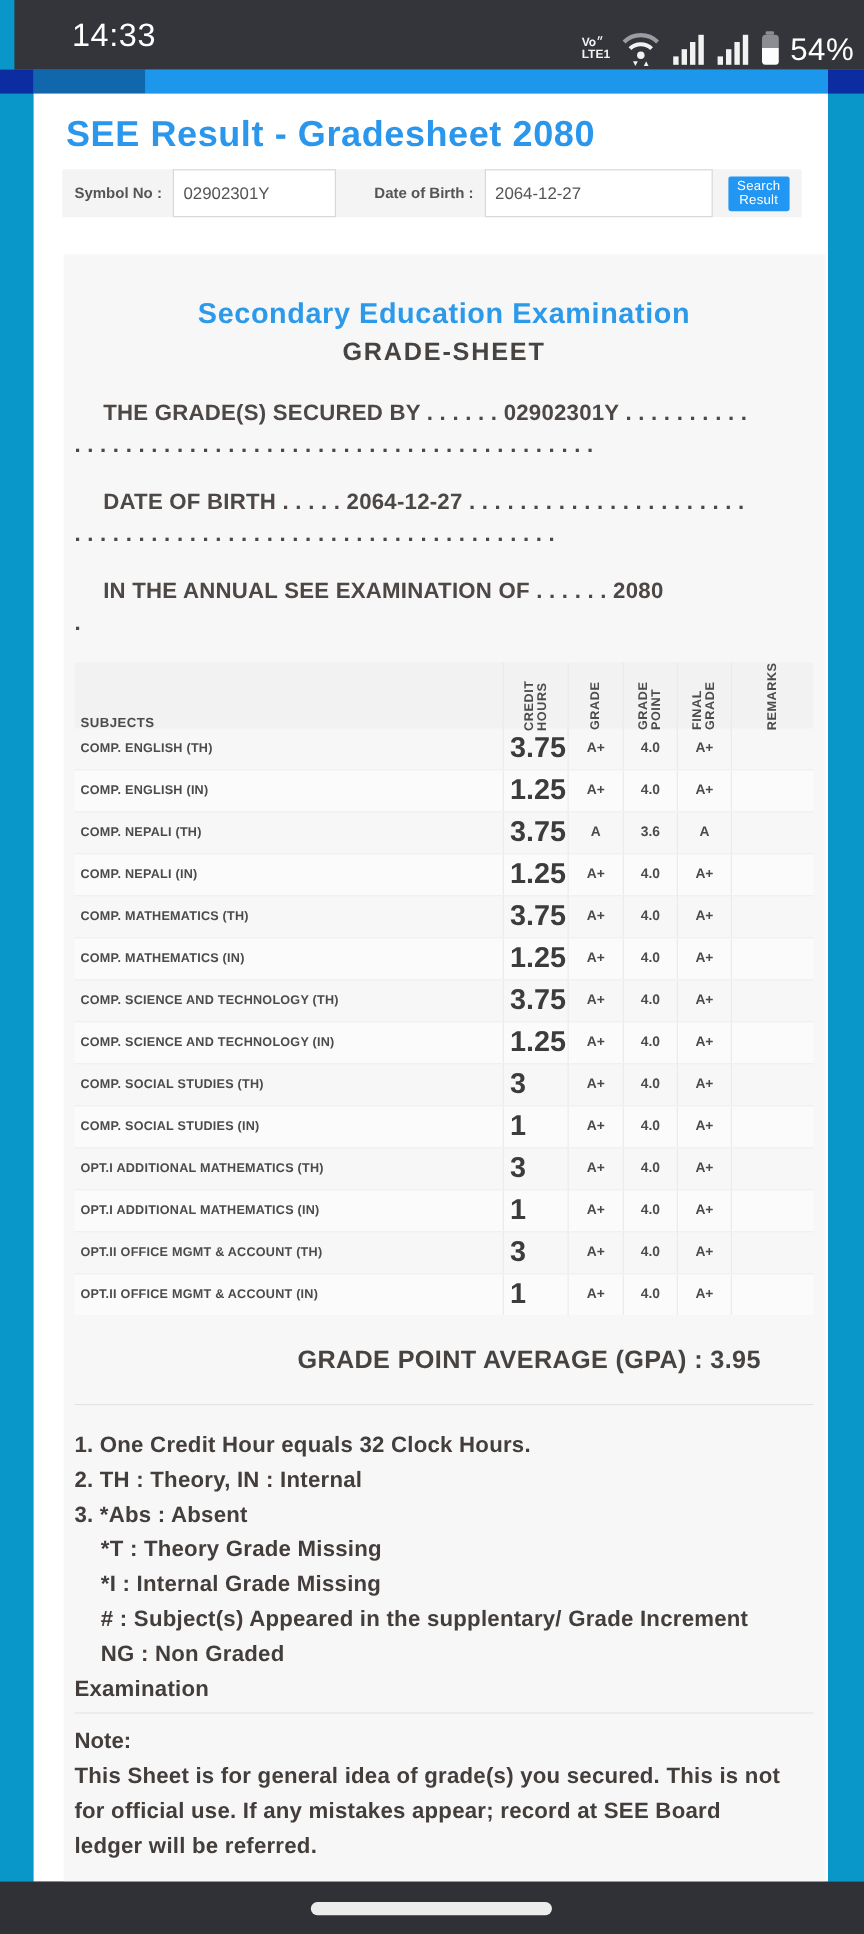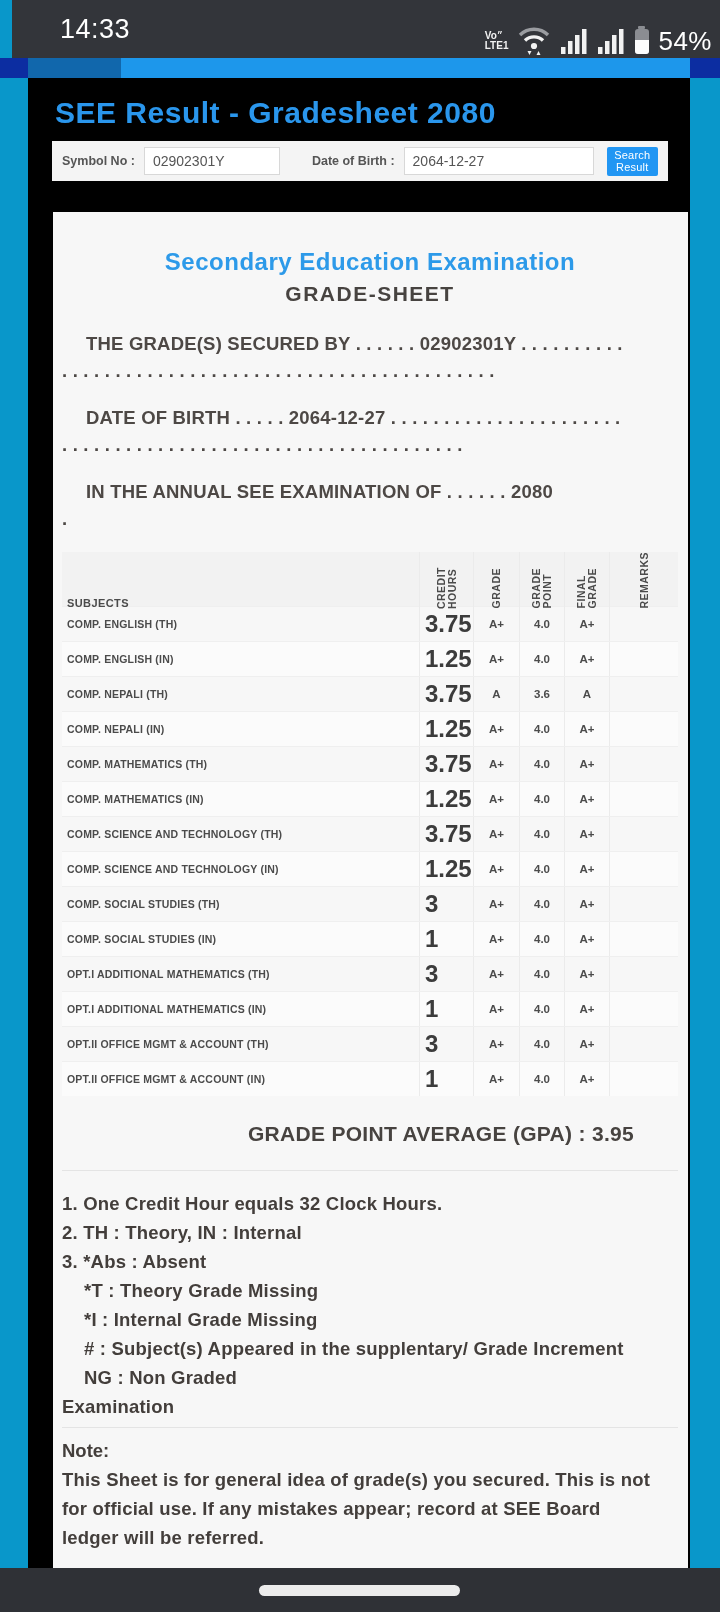--- a/index.html
+++ b/index.html
@@ -18,29 +18,29 @@
   .battery .body{width:14px;height:25px;background:#8b8d92;border-radius:3px;overflow:hidden;
     display:flex;flex-direction:column;justify-content:flex-end;}
   .battery .fill{width:100%;background:#fdfdfd;}
   .sb-pct{color:#fff;font-size:26px;letter-spacing:.5px;}
 
   
   .topbar{position:absolute;left:0;top:58px;width:720px;height:20px;display:flex;}
   .topbar .seg{height:100%;}
 
   
-  .page{position:absolute;left:28px;top:78px;width:662px;height:1490px;background:#000000;overflow:hidden;
+  .page{position:absolute;left:28px;top:78px;width:662px;height:1490px;background:#ffffff;overflow:hidden;
     padding-top:18px;}
   .page-title{margin:0 0 11px 27px;font-size:30px;font-weight:700;color:#2a96ec;letter-spacing:.5px;}
 
   
   .form-bar{margin:0 0 0 24px;width:616px;height:40px;background:#f4f4f4;
     display:flex;align-items:center;padding:0 10px;}
   .form-label{font-size:12.5px;color:#555;font-weight:600;white-space:nowrap;}
-  .form-input{height:28px;border:1px solid #d8d8d8;background:#fff;color:#555;
+  .form-input{height:40px;border:1px solid #d8d8d8;background:#fff;color:#555;
     font-size:14px;padding:0 8px;outline:none;}
   #symbol-input{width:136px;margin:0 32px 0 9px;}
   #dob-input{width:190px;margin:0 13px 0 9px;}
   .search-btn{width:74px;height:29px;background:#2196f3;color:#fff;border:none;
     font-size:11px;border-radius:2px;letter-spacing:.2px;}
 
   
   .card{margin:31px 0 0 25px;width:635px;height:1360px;background:#f7f7f7;
     padding:36px 10px 0 9px;}
   .org-title{margin:0 0 6px;text-align:center;font-size:24px;font-weight:700;color:#2d9ae9;letter-spacing:.5px;}

